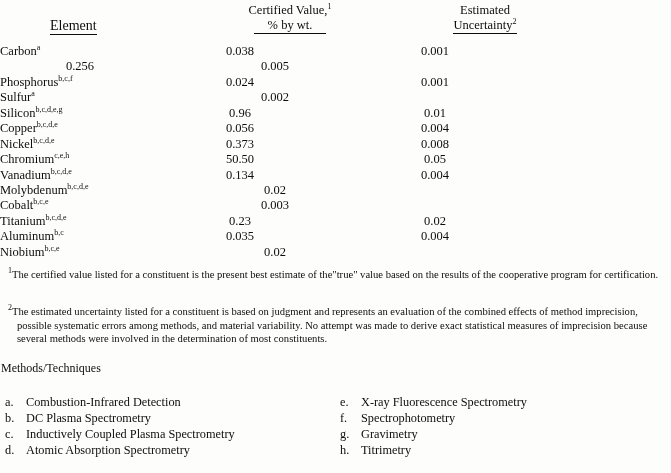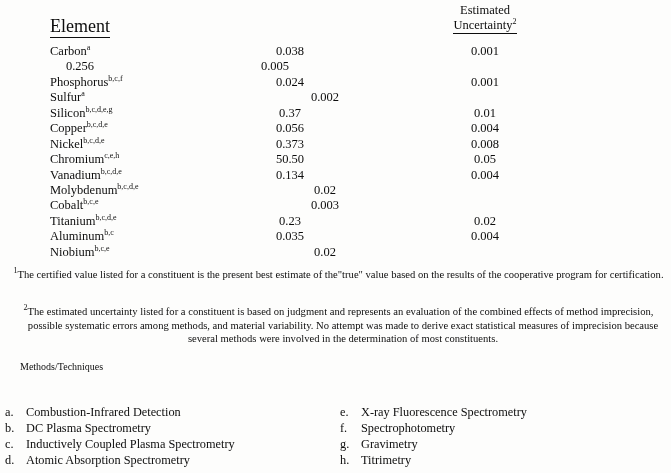--- a/index.html
+++ b/index.html
@@ -24,79 +24,83 @@
   }
   
   .hdr {
     position: absolute;
     font-size: 12.5px;
     line-height: 14.5px;
     text-align: center;
   }
   .hdr-certified { left: 210px; top: 3px; width: 160px; }
   .hdr-uncertainty { left: 385px; top: 3px; width: 200px; }
-  .hdr-element { left: 50px; top: 19px; font-size: 18px; }
+  .hdr-element { left: 50px; top: 19px; font-size: 14px; }
   .u {
     border-bottom: 1px solid #0d0d0d;
     padding-bottom: 1px;
   }
   .u-wide { padding-left: 14px; padding-right: 14px; }
   
   .tbody {
     position: absolute;
     left: 0;
     top: 44px;
     width: 671px;
   }
   .trow {
     display: flex;
     height: 15.45px;
     line-height: 15.45px;
     font-size: 12.5px;
     white-space: nowrap;
   }
-  .c-el { margin-left: 50px; width: 160px; text-align: left; }
+  .c-el { width: 160px; text-align: left; }
   .c-val { width: 160px; text-align: center; }
   .c-unc { width: 230px; text-align: center; }
   
   .footnote {
     position: absolute;
     left: 8px;
     width: 652px;
     font-size: 10.6px;
     line-height: 13.6px;
     padding-left: 9px;
     text-indent: -9px;
-    text-align: center;
+    text-align: left;
   }
   .fn-1 { top: 268px; }
   .fn-2 { top: 305px; }
   
   .methods-heading {
     position: absolute;
-    left: 20px;
+    left: 1px;
     top: 361px;
-    font-size: 10px;
+    font-size: 12px;
   }
   .methods-list {
     position: absolute;
-    top: 404px;
+    top: 394px;
     font-size: 12.3px;
     line-height: 16px;
     white-space: nowrap;
   }
   .methods-left { left: 5px; }
   .methods-right { left: 340px; }
   .m-key { display: inline-block; width: 21px; }
 </style>
 </head>
 <body>
 
 <div class="page">
 
+  <div class="hdr hdr-certified">
+    <div><span>Certified Value,</span><sup>1</sup></div>
+    <div><span class="u u-wide">% by wt.</span></div>
+  </div>
 
   <div class="hdr hdr-uncertainty">
     <div>Estimated</div>
     <div><span class="u"><span>Uncertainty</span><sup>2</sup></span></div>
   </div>
 
   <div class="hdr hdr-element"><span class="u">Element</span></div>
 
   <div class="tbody">
       <div class="trow">
@@ -112,21 +116,21 @@
         <span class="c-el">Phosphorus<sup>b,c,f</sup></span>
         <span class="c-val">0.024</span>
         <span class="c-unc">0.001</span>
       </div>
       <div class="trow">
         <span class="c-el">Sulfur<sup>a</sup></span>
         <span class="c-unc">0.002</span>
       </div>
       <div class="trow">
         <span class="c-el">Silicon<sup>b,c,d,e,g</sup></span>
-        <span class="c-val">0.37</span>
+        <span class="c-val">0.96</span>
         <span class="c-unc">0.01</span>
       </div>
       <div class="trow">
         <span class="c-el">Copper<sup>b,c,d,e</sup></span>
         <span class="c-val">0.056</span>
         <span class="c-unc">0.004</span>
       </div>
       <div class="trow">
         <span class="c-el">Nickel<sup>b,c,d,e</sup></span>
         <span class="c-val">0.373</span>

